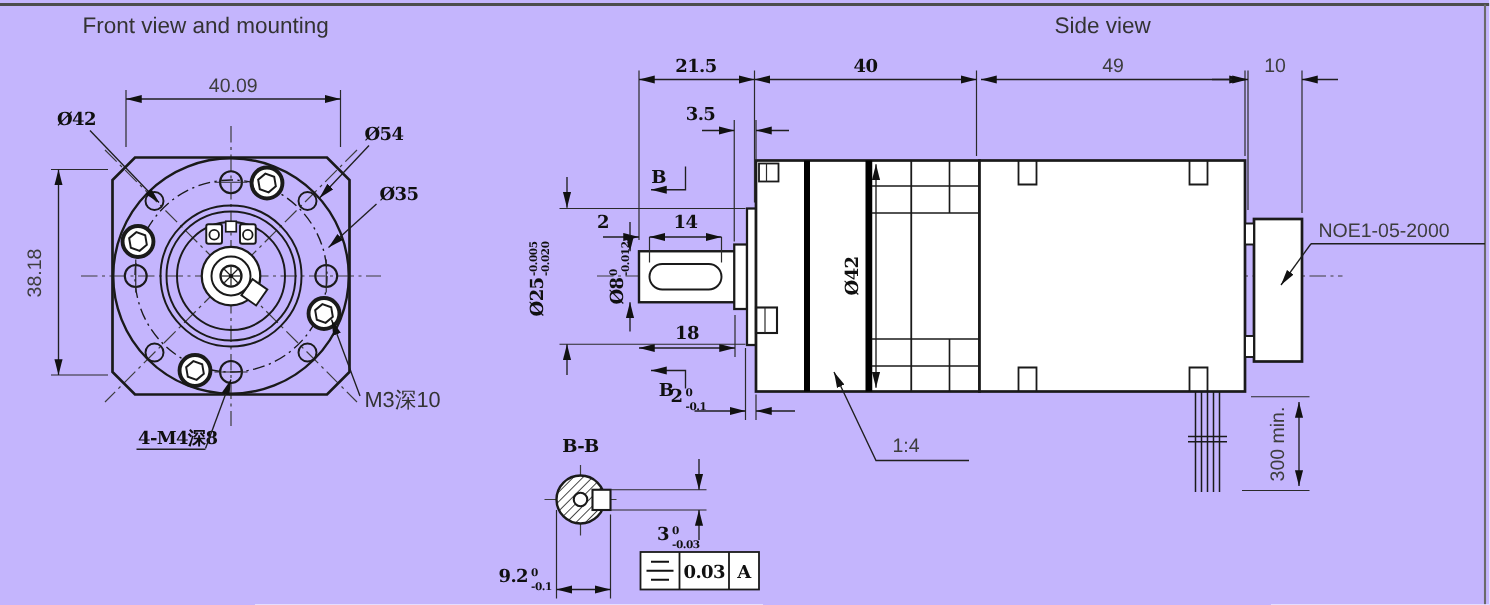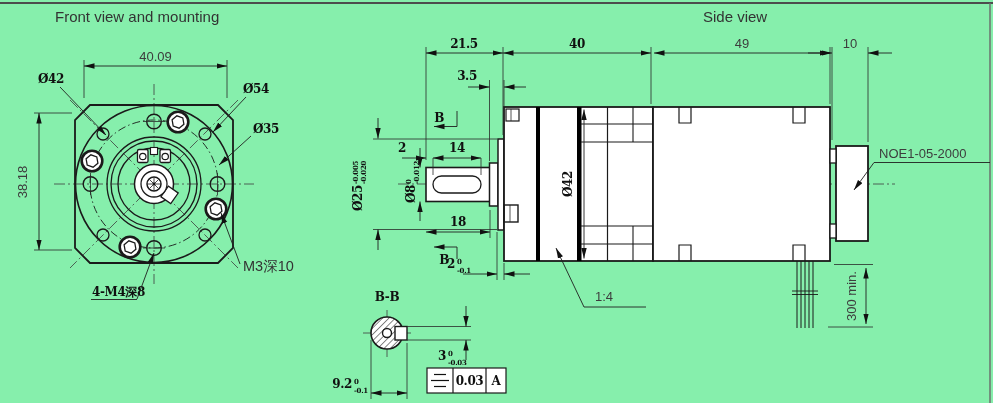--- a/index.html
+++ b/index.html
@@ -1,16 +1,16 @@
 <!DOCTYPE html>
 <html><head>
 <meta charset="utf-8">
 <style>
   html,body{margin:0;padding:0;background:#ffffff;}
-  .stage{position:relative;width:993px;height:403px;background:#86efac;overflow:hidden;
+  .stage{position:relative;width:993px;height:403px;background:#c4b5fd;overflow:hidden;
          font-family:"Liberation Sans",sans-serif;}
   svg{display:block;}
   
   .ol{fill:#ffffff;stroke:#1a1a1a;}
   .nf{fill:none;stroke:#1a1a1a;}
   .blk{fill:#000;stroke:none;}
   .thin{stroke:#2a2a2a;stroke-width:0.8;fill:none;}
   .dim{stroke:#1f1f1f;stroke-width:0.9;fill:none;}
   .cl{stroke:#3c3c3c;stroke-width:0.8;fill:none;stroke-dasharray:11 3 2 3;}
   .dash{stroke-dasharray:8 3 1.5 3;}

